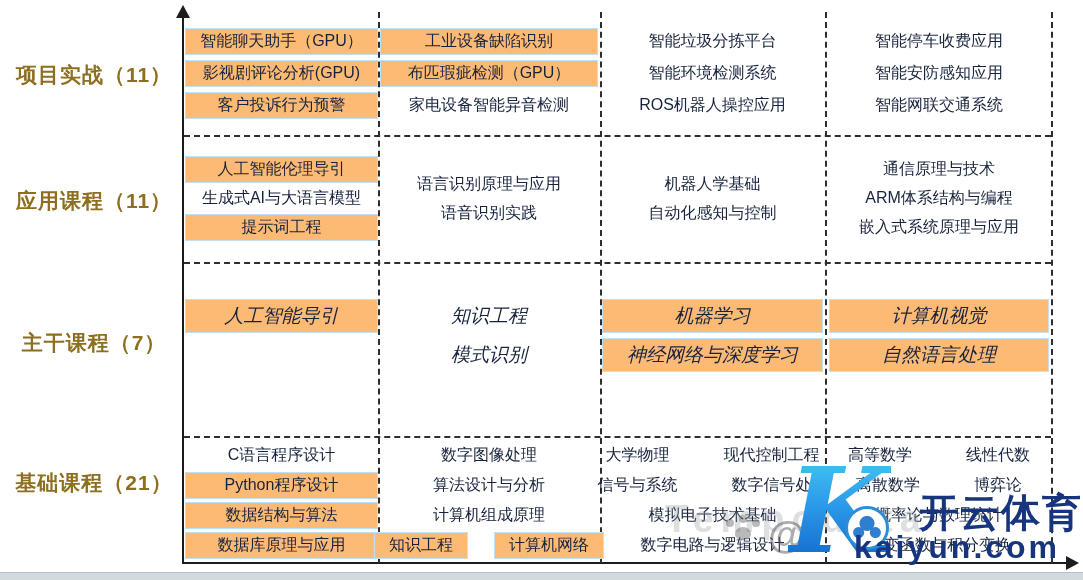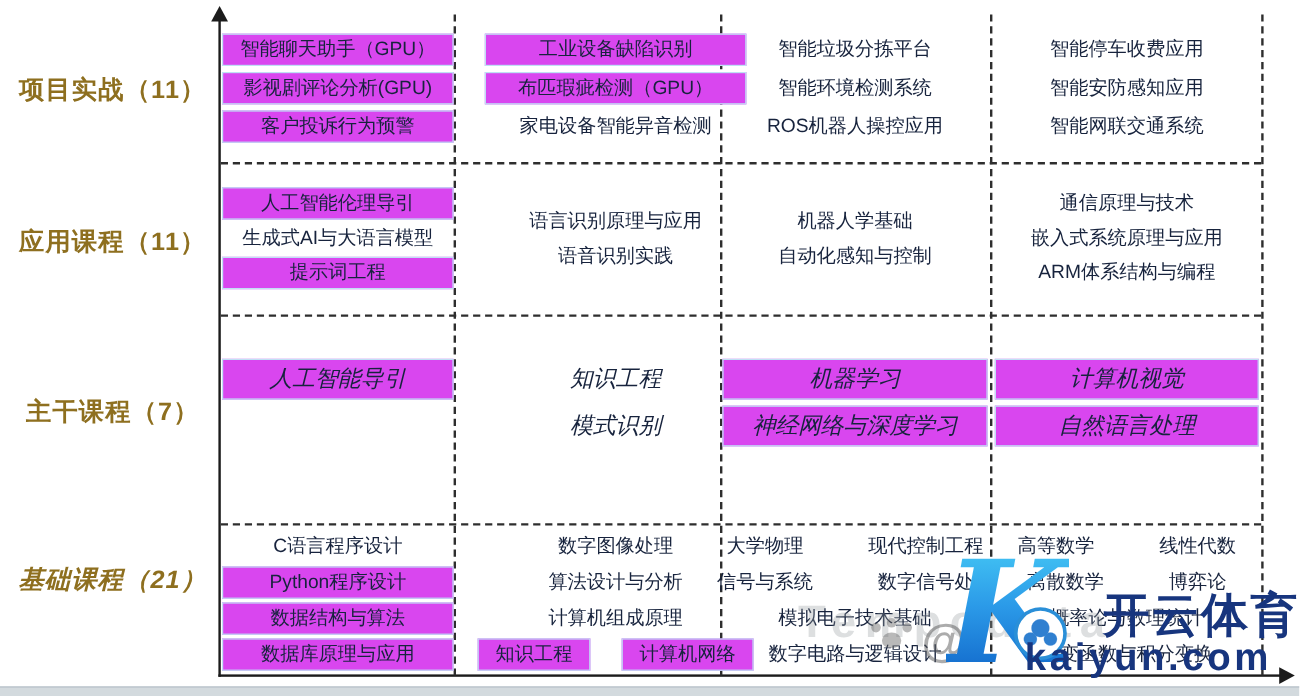--- a/index.html
+++ b/index.html
@@ -20,24 +20,24 @@
   
   .rowlabel{position:absolute;left:4px;width:180px;text-align:center;
     color:#8e6f1f;font-weight:bold;font-size:21px;letter-spacing:1px;}
   
   .cell{position:absolute;display:flex;flex-direction:column;align-items:stretch;
     color:#17233d;font-size:16px;box-sizing:border-box;}
   .line{display:flex;flex-direction:row;justify-content:center;align-items:center;gap:26px;}
   .line.single .course{flex:1 1 auto;width:100%;}
   .course{display:flex;align-items:center;justify-content:center;height:27px;
     box-sizing:border-box;white-space:nowrap;text-align:center;}
-  .course.hl{background:#d946ef;border:1px solid #bfe0f5;}
+  .course.hl{background:#fdba74;border:1px solid #bfe0f5;}
   .course.multi{padding:0 14px;}
   .c0{left:185px;width:193px;}
-  .c1{left:404px;width:218px;}
+  .c1{left:380px;width:218px;}
   .c2{left:602px;width:221px;}
   .c3{left:829px;width:220px;}
   .r0{top:14px;height:119px;justify-content:center;gap:5px;}
   .r1{top:138px;height:121px;justify-content:center;gap:2px;}
   .r2{top:266px;height:167px;justify-content:flex-start;padding-top:33px;gap:5px;font-size:19px;}
   .r2 .course{height:34px;font-style:italic;}
   .r3{top:440px;height:121px;justify-content:center;gap:3px;}
   
   .wm{position:absolute;pointer-events:none;}
   .wm-tempo{left:665px;top:498px;font-size:38px;font-weight:bold;letter-spacing:7px;
@@ -78,21 +78,21 @@
   <div class="vdash" style="left:600px;"></div>
   <div class="vdash" style="left:825px;"></div>
   <div class="vdash" style="left:1051px;"></div>
   <div class="hdash" style="top:135px;"></div>
   <div class="hdash" style="top:262px;"></div>
   <div class="hdash" style="top:436px;"></div>
 
   <div class="rowlabel" style="top:61px;">项目实战（11）</div>
   <div class="rowlabel" style="top:187px;">应用课程（11）</div>
   <div class="rowlabel" style="top:329px;">主干课程（7）</div>
-  <div class="rowlabel" style="top:469px;font-style:italic;">基础课程（21）</div>
+  <div class="rowlabel" style="top:469px;">基础课程（21）</div>
 
   <div class="cell r0 c0">
       <div class="line single">
         <div class="course hl">智能聊天助手（GPU）</div>
       </div>
       <div class="line single">
         <div class="course hl">影视剧评论分析(GPU)</div>
       </div>
       <div class="line single">
         <div class="course hl">客户投诉行为预警</div>
@@ -156,24 +156,24 @@
       </div>
       <div class="line single">
         <div class="course">自动化感知与控制</div>
       </div>
     </div>
   <div class="cell r1 c3">
       <div class="line single">
         <div class="course">通信原理与技术</div>
       </div>
       <div class="line single">
+        <div class="course">ARM体系结构与编程</div>
+      </div>
+      <div class="line single">
         <div class="course">嵌入式系统原理与应用</div>
-      </div>
-      <div class="line single">
-        <div class="course">ARM体系结构与编程</div>
       </div>
     </div>
   <div class="cell r2 c0">
       <div class="line single">
         <div class="course hl">人工智能导引</div>
       </div>
     </div>
   <div class="cell r2 c1">
       <div class="line single">
         <div class="course">知识工程</div>

